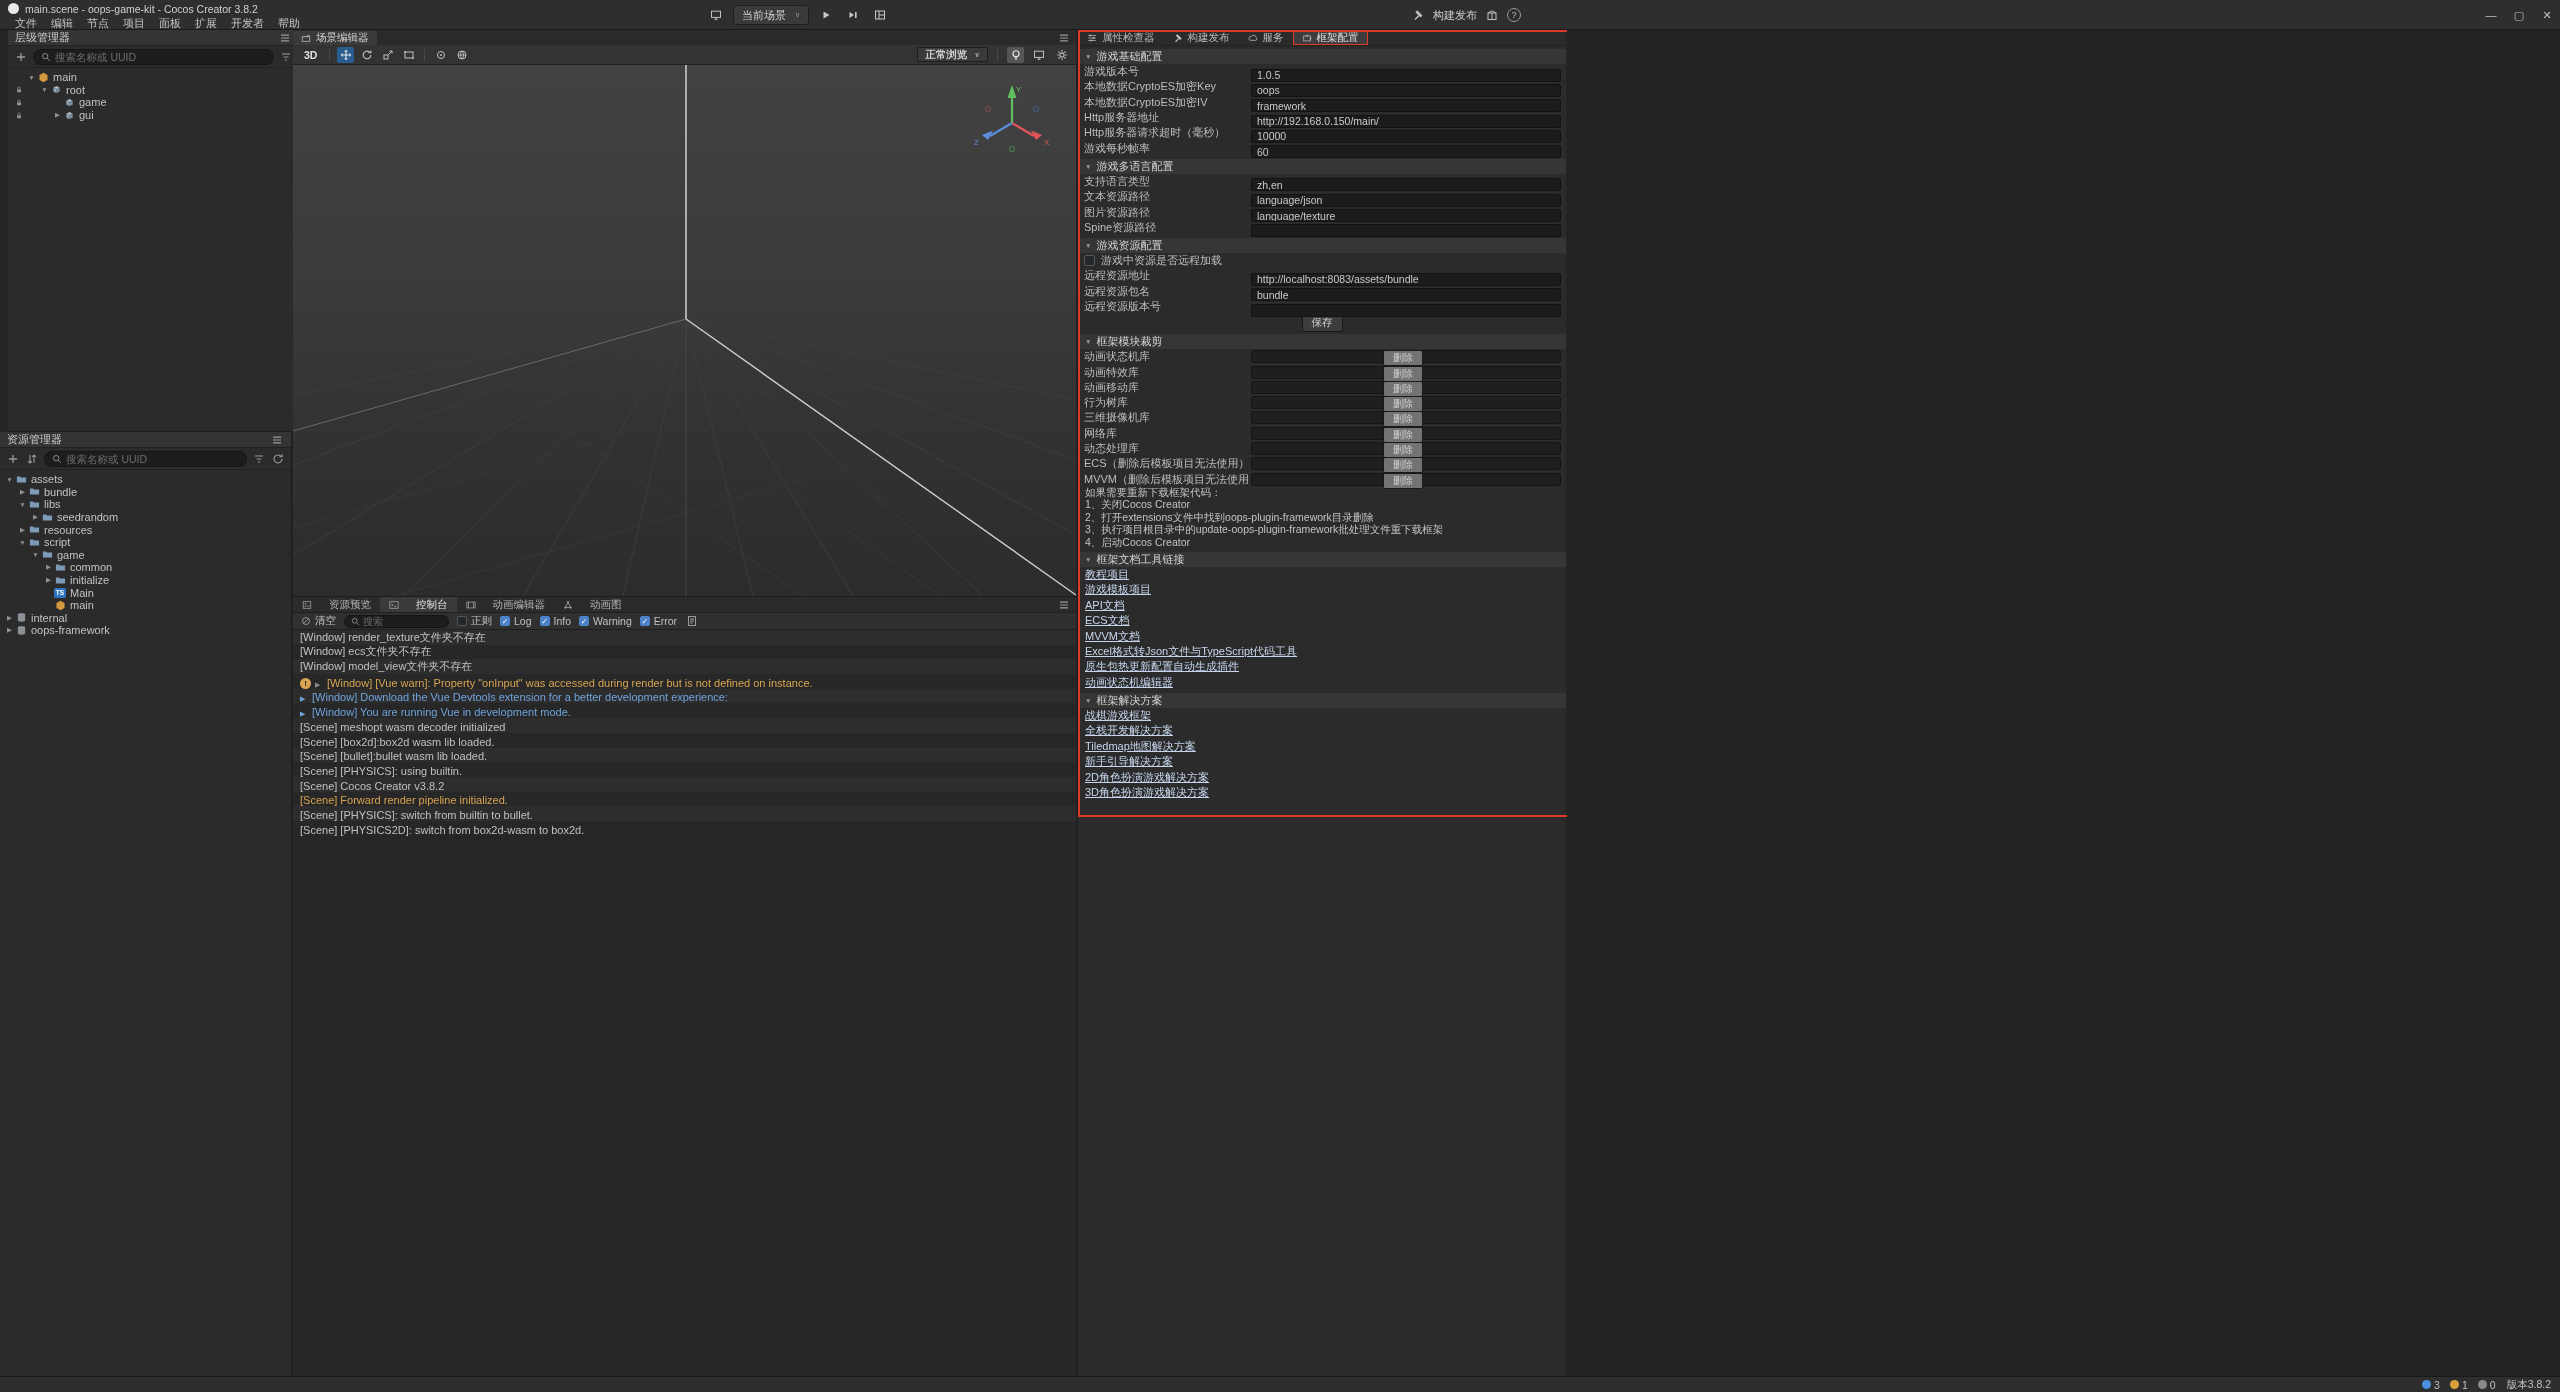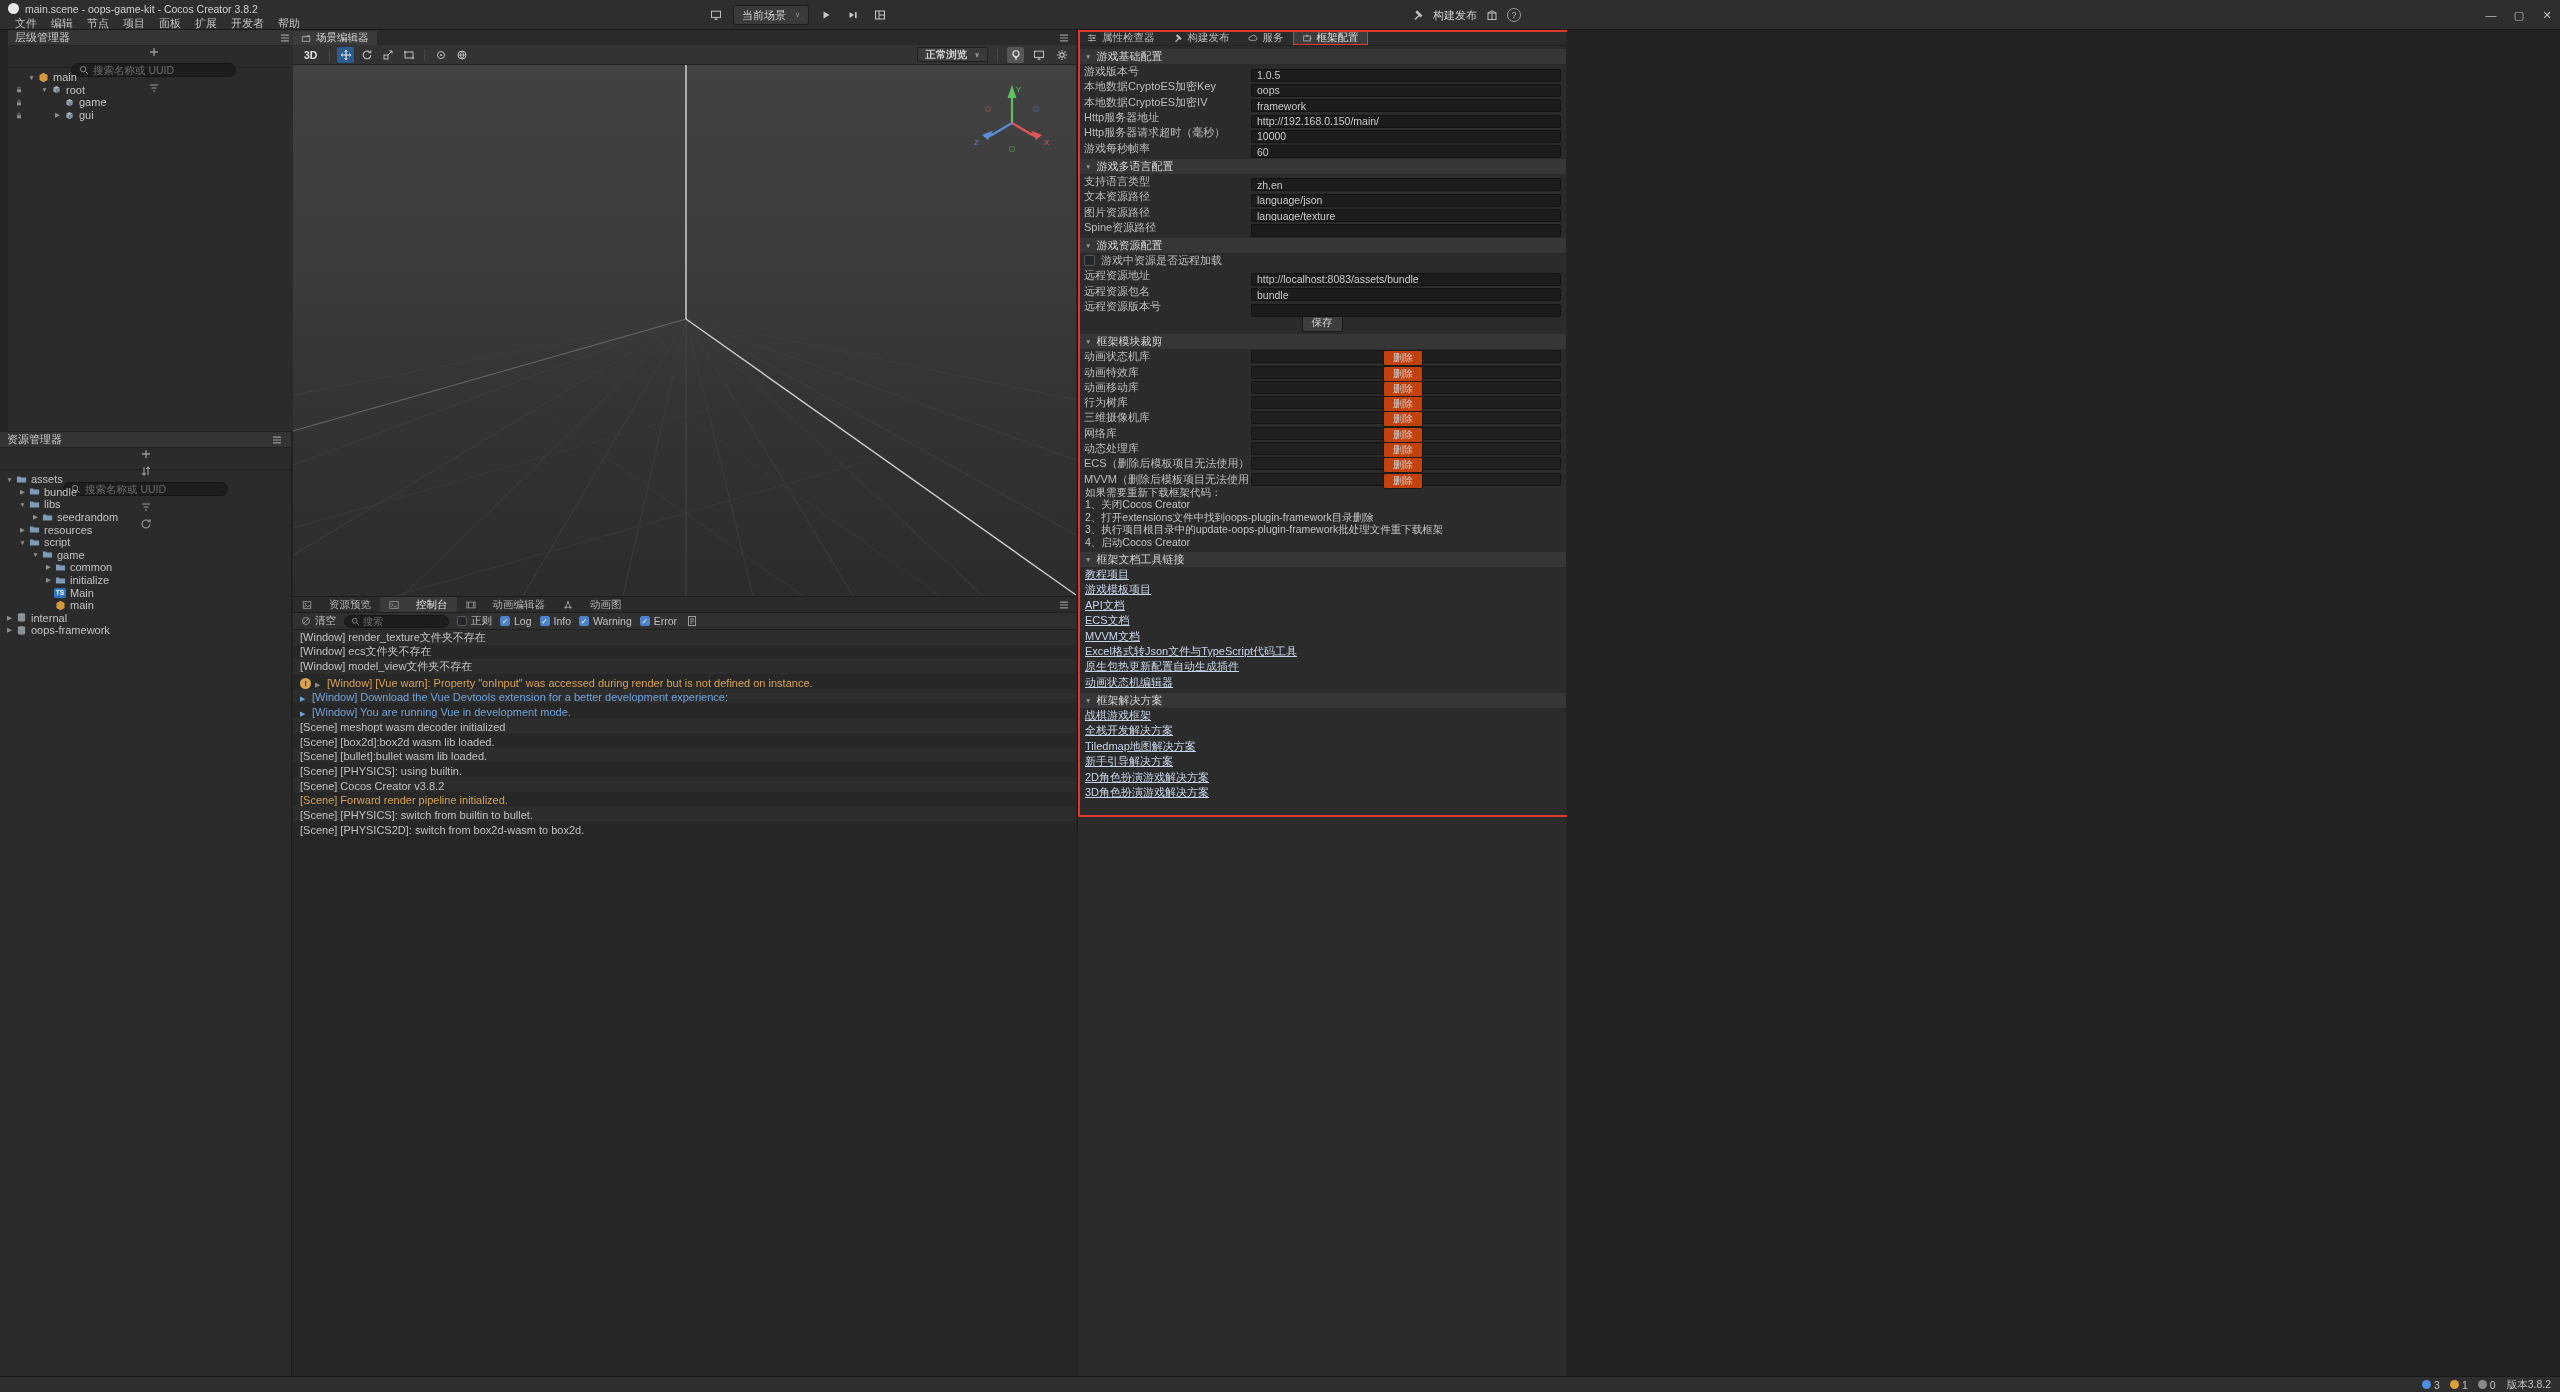--- a/index.html
+++ b/index.html
@@ -24,21 +24,21 @@
   .tb-right { position:absolute; left:1412px; top:4px; height:22px; display:flex; align-items:center; gap:9px; }
   .tb-build-label { font-size:11px; color:#cfcfcf; white-space:nowrap; }
   .help-circle { width:14px; height:14px; border:1px solid #9a9a9a; border-radius:50%; font-size:9px; color:#bbb; display:flex; align-items:center; justify-content:center; }
   .win-controls { position:absolute; right:6px; top:0; height:30px; display:flex; align-items:center; gap:14px; font-size:11px; color:#c0c0c0; }
   .win-controls span { width:14px; text-align:center; }
 
   
   .panel-header { height:16px; background:#343434; display:flex; align-items:center; padding:0 7px; font-size:11px; color:#cccccc; border-bottom:1px solid #222; }
   .spacer { flex:1; }
   .icon-btn { width:14px; height:14px; display:flex; align-items:center; justify-content:center; }
-  .search-row { height:22px; display:flex; align-items:center; gap:5px; padding:0 6px; border-bottom:1px solid #232323;flex-direction:column; }
+  .search-row { height:22px; display:flex; align-items:center; gap:5px; padding:0 6px; border-bottom:1px solid #232323; }
   .search-box { flex:1; height:16px; background:#1d1d1d; border:1px solid #151515; border-radius:9px; display:flex; align-items:center; gap:4px; padding:0 7px; }
   .search-box input { flex:1; min-width:0; background:transparent; border:none; outline:none; color:#bbb; font-size:10.5px; font-family:inherit; }
   input::placeholder { color:#6d6d6d; }
 
   
   .hierarchy { position:absolute; left:8px; top:30px; width:292px; height:402px; background:#2b2b2b; border-right:1px solid #1c1c1c; border-bottom:1px solid #1c1c1c; }
   .assets { position:absolute; left:0; top:432px; width:292px; height:944px; background:#2b2b2b; border-right:1px solid #1c1c1c; }
   .tree { padding-top:3px; }
   .tree-row { height:12.6px; display:flex; align-items:center; font-size:11px; color:#c2c2c2; padding-left:4px; white-space:nowrap; }
   .lock-gutter { width:14px; height:10px; display:flex; align-items:center; justify-content:center; flex:none; }
@@ -95,21 +95,21 @@
   .insp-tabs { height:16px; display:flex; background:#2b2b2b; border-bottom:1px solid #222; }
   .insp-tab { display:flex; align-items:center; gap:5px; padding:0 9px; font-size:10.5px; color:#b8b8b8; }
   .insp-tab.active { background:#3d3d3d; color:#e3e3e3; outline:1px solid #dd3a2c; outline-offset:-1px; }
   .sec-header { height:15px; background:#363636; display:flex; align-items:center; gap:5px; padding:0 7px; font-size:11px; color:#d5d5d5; margin-top:3px; }
   .sec-chev { font-size:6.5px; color:#9a9a9a; }
   .prop-row { height:15.3px; display:flex; align-items:center; padding:0 5px 0 6px; }
   .prop-label { width:167px; flex:none; font-size:11px; color:#bdbdbd; white-space:nowrap; overflow:hidden; }
   .prop-value { flex:1; position:relative; height:13px; }
   .field { width:100%; height:13px; background:#1c1c1c; border:1px solid #121212; border-radius:2px; color:#c9c9c9; font-size:10.5px; padding:0 5px; font-family:inherit; outline:none; }
   .module-bar { position:absolute; left:0; top:0; width:100%; height:13px; background:#1f1f1f; border:1px solid #151515; border-radius:2px; }
-  .del-btn { position:absolute; left:132px; top:0; height:16px; background:#c2410c; border:1px solid #191919; border-radius:2px; color:#cfcfcf; font-size:10px; padding:0 9px; display:flex; align-items:center; }
+  .del-btn { position:absolute; left:132px; top:0; height:16px; background:#737373; border:1px solid #191919; border-radius:2px; color:#cfcfcf; font-size:10px; padding:0 9px; display:flex; align-items:center; }
   .checkbox-row { gap:6px; }
   .cb.big { width:11px; height:11px; }
   .inline-label { font-size:11px; color:#bdbdbd; }
   .save-row { height:17px; display:flex; align-items:center; justify-content:center; }
   .btn { background:#3d3d3d; border:1px solid #191919; border-radius:2px; color:#d2d2d2; font-size:10.5px; padding:1px 9px; font-family:inherit; }
   .text-row { height:12.4px; display:flex; align-items:center; padding:0 7px; font-size:10.5px; color:#c3c3c3; white-space:nowrap; }
   .link-row { height:15.4px; display:flex; align-items:center; padding:0 7px; }
   .link-row a { font-size:11px; color:#c6d5ec; text-decoration:underline; cursor:pointer; }
 
   .empty-dock { position:absolute; left:1567px; top:30px; width:993px; height:1346px; background:#232323; }

